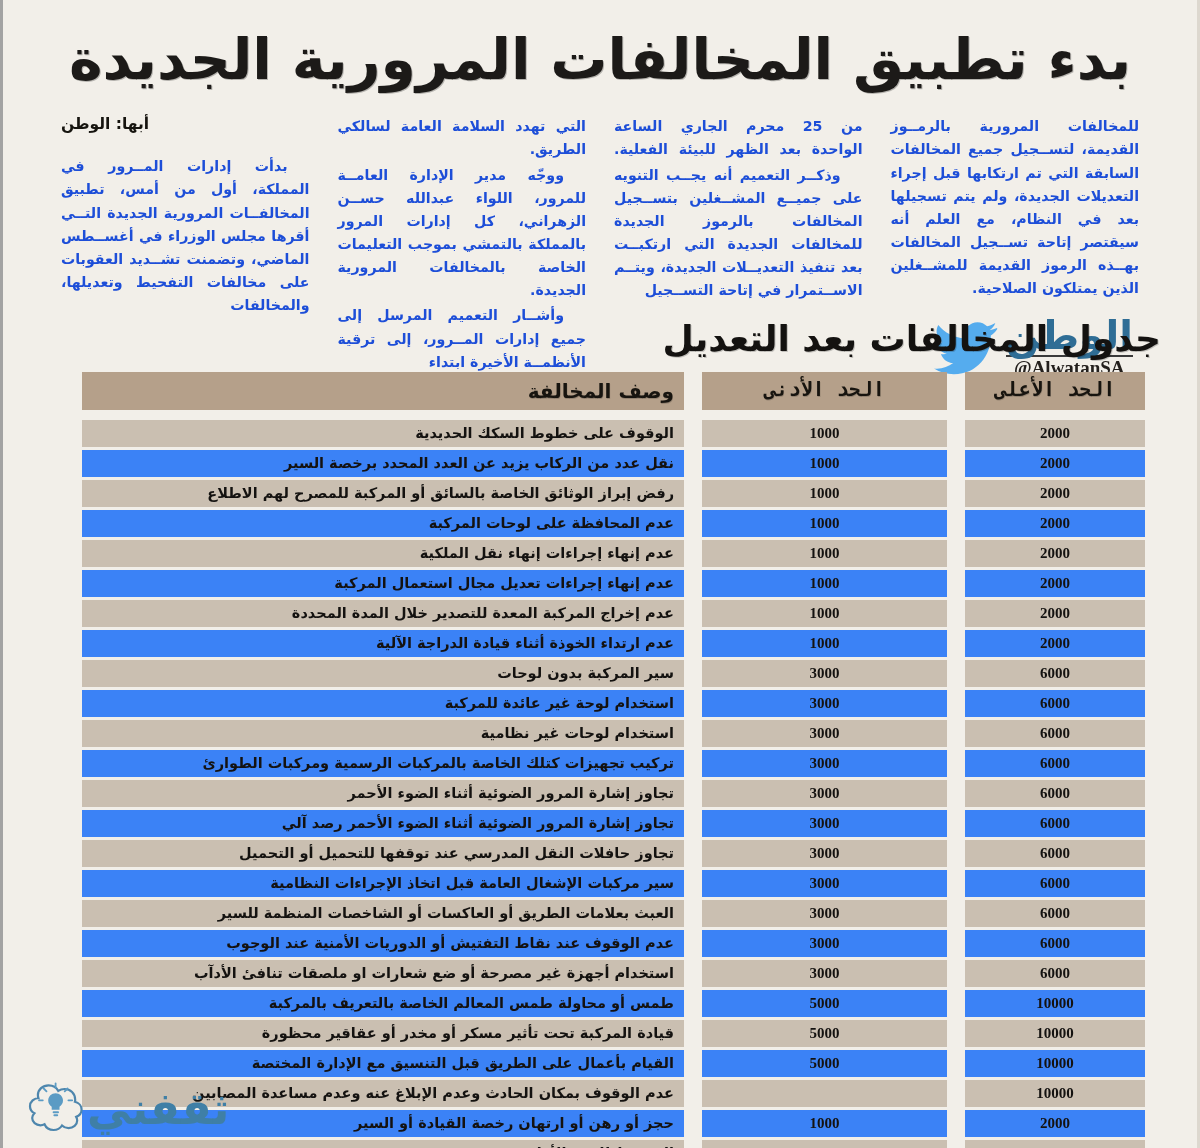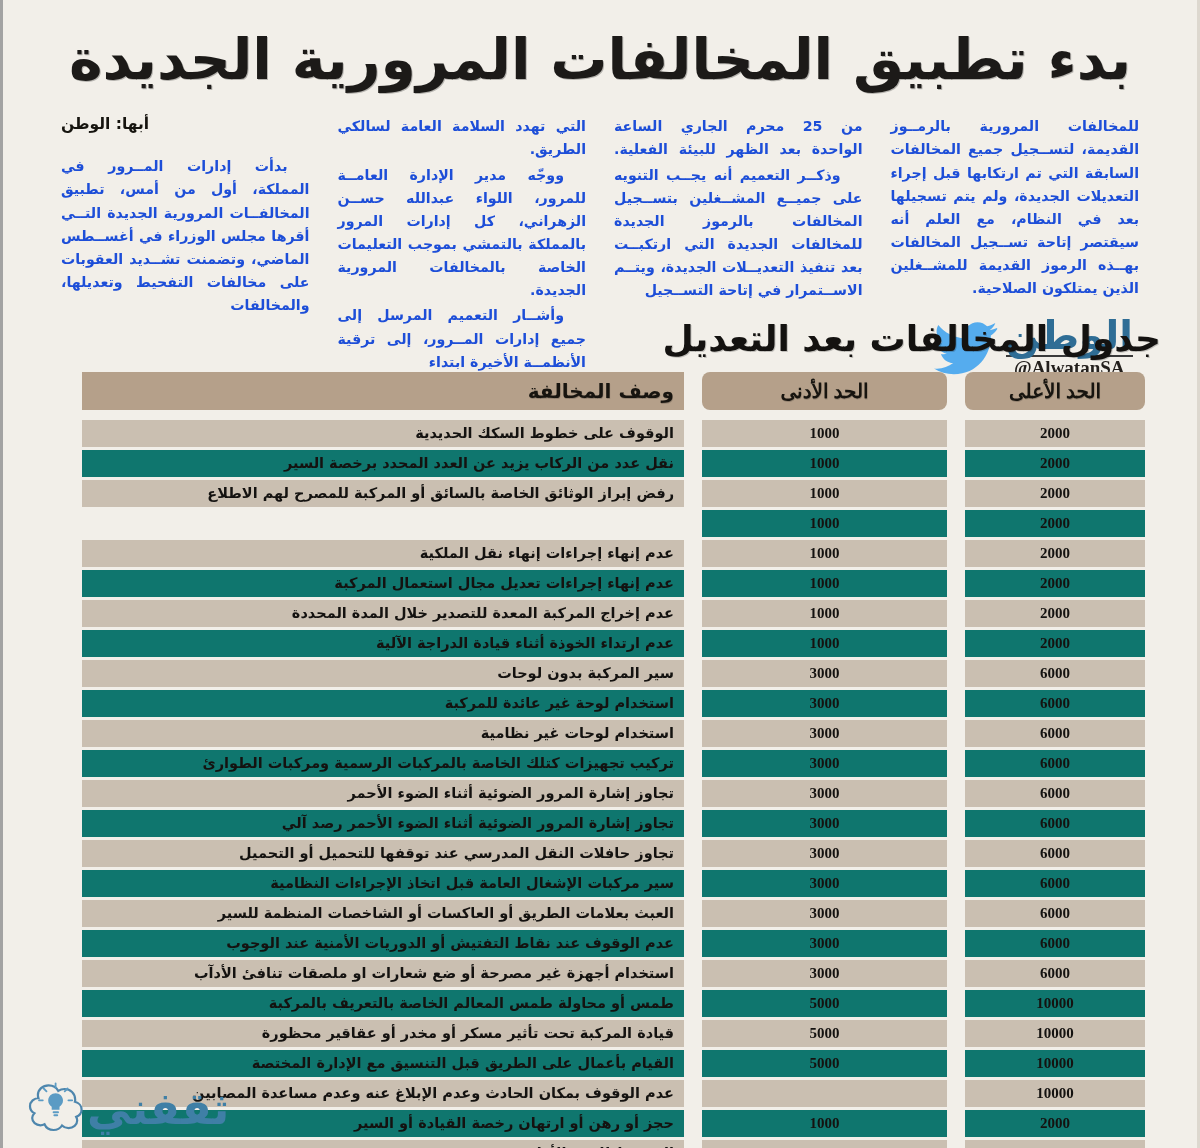--- a/index.html
+++ b/index.html
@@ -146,33 +146,33 @@
     height: 27px;
     line-height: 27px;
     font-size: 14.5px;
     font-weight: bold;
     color: #141210;
     background: #cabfb1;
   }
   .cell.num   { text-align: center; font-family: "Liberation Serif","DejaVu Serif",serif; font-size: 15px; }
   .cell.desc  { text-align: right; padding-right: 10px; direction: rtl; }
 
-  .trow.light .cell { background: #0f766e; }
+  .trow.light .cell { background: #3b82f6; }
 
   .header-row .cell {
     background: #b5a08a;
     height: 38px;
     line-height: 38px;
     font-size: 20px;
     font-weight: bold;
     color: #17140f;
     text-shadow: 0.5px 0.5px 0 rgba(0,0,0,0.18);
   }
   .header-row { margin-bottom: 10px; }
-  .header-row .cell.num { font-family: Liberation Serif, serif; border-radius: 8px; }
+  .header-row .cell.num { font-family: Liberation Mono, monospace; }
 
   
   .thaqafny {
     position: absolute;
     left: 22px;
     bottom: 8px;
     display: flex;
     flex-direction: row-reverse;
     align-items: center;
     direction: ltr;
@@ -251,20 +251,21 @@
           <div class="cell desc cell-desc">نقل عدد من الركاب يزيد عن العدد المحدد برخصة السير</div>
         </div>
         <div class="trow">
           <div class="cell num cell-max">2000</div>
           <div class="cell num cell-min">1000</div>
           <div class="cell desc cell-desc">رفض إبراز الوثائق الخاصة بالسائق أو المركبة للمصرح لهم الاطلاع</div>
         </div>
         <div class="trow light">
           <div class="cell num cell-max">2000</div>
           <div class="cell num cell-min">1000</div>
+          <div class="cell desc cell-desc">عدم المحافظة على لوحات المركبة</div>
         </div>
         <div class="trow">
           <div class="cell num cell-max">2000</div>
           <div class="cell num cell-min">1000</div>
           <div class="cell desc cell-desc">عدم إنهاء إجراءات إنهاء نقل الملكية</div>
         </div>
         <div class="trow light">
           <div class="cell num cell-max">2000</div>
           <div class="cell num cell-min">1000</div>
           <div class="cell desc cell-desc">عدم إنهاء إجراءات  تعديل مجال استعمال المركبة</div>

